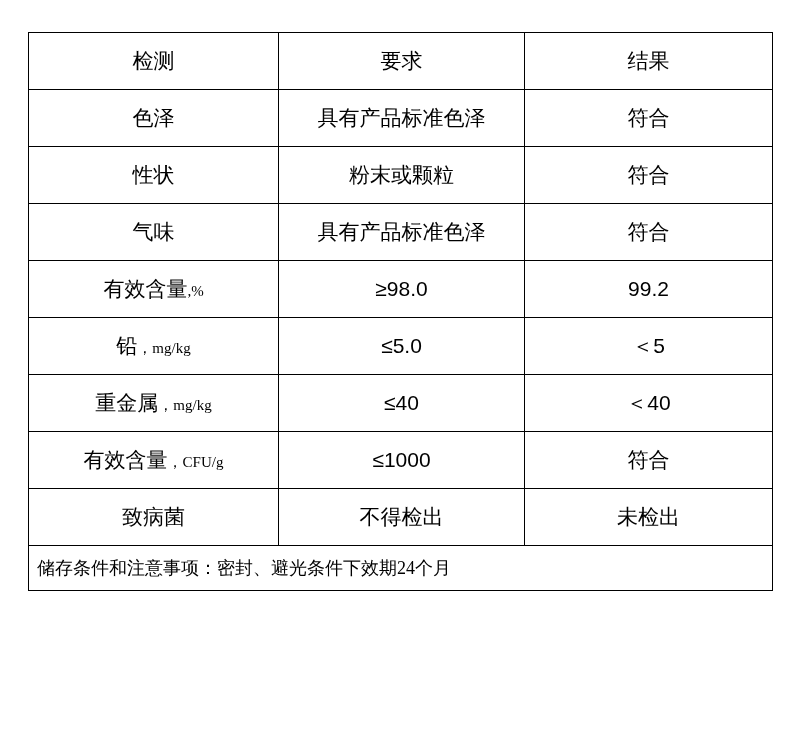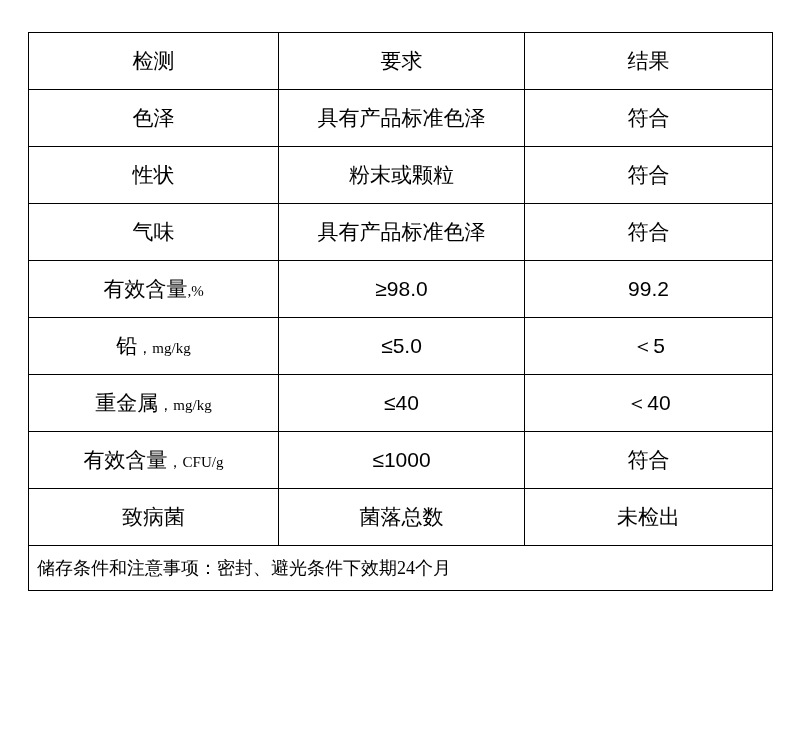--- a/index.html
+++ b/index.html
@@ -113,21 +113,21 @@
       </tr>
 
       <tr>
         <td><span>有效含量</span><span class="unit">，CFU/g</span></td>
         <td class="num">≤1000</td>
         <td>符合</td>
       </tr>
 
       <tr>
         <td><span>致病菌</span><span class="unit"></span></td>
-        <td>菌落总数</td>
+        <td>不得检出</td>
         <td>未检出</td>
       </tr>
 
       <tr class="footnote-row">
         <td colspan="3">储存条件和注意事项：密封、避光条件下效期24个月</td>
       </tr>
     </tbody>
   </table>
 </div>
 

